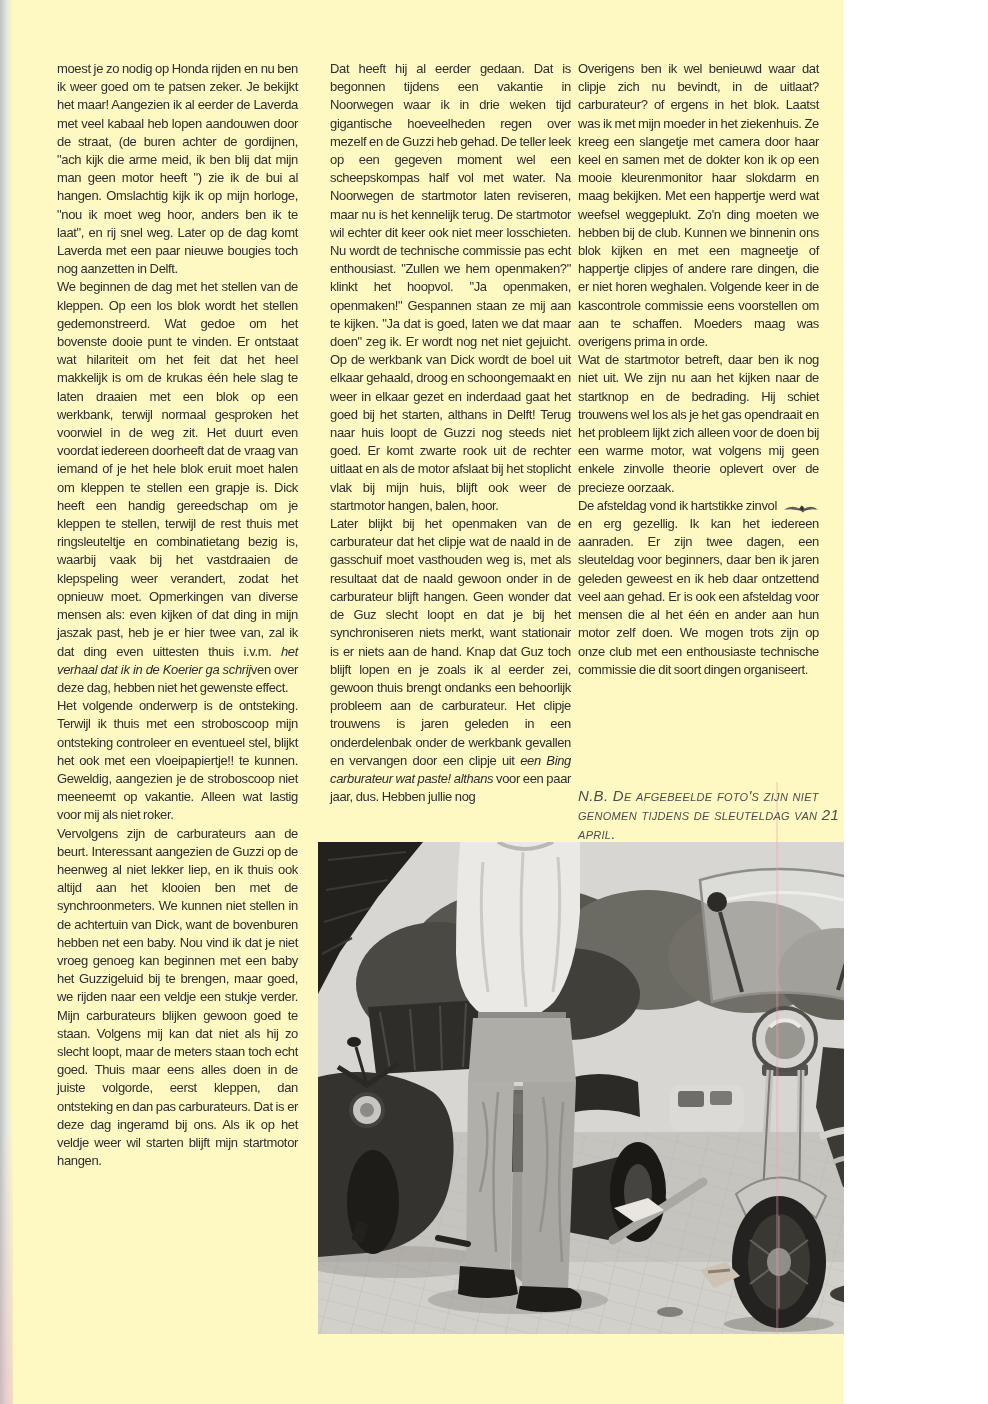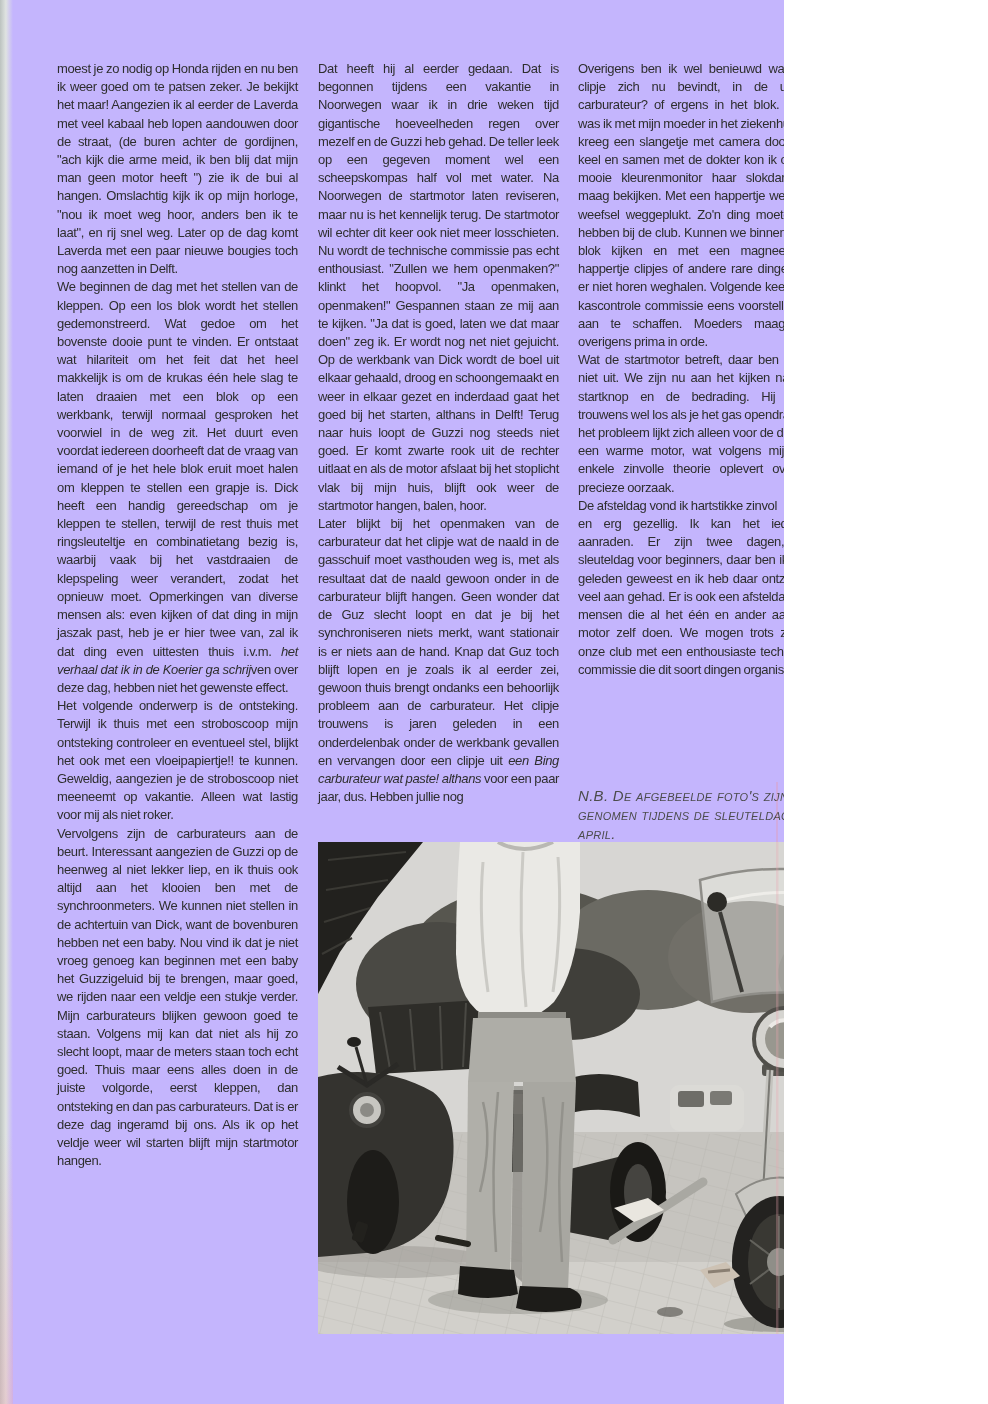--- a/index.html
+++ b/index.html
@@ -1,36 +1,36 @@
 <!DOCTYPE html>
 <html lang="nl"><head>
 <meta charset="utf-8">
 <style>
   html,body{margin:0;padding:0;background:#ffffff;}
   .page{
-    position:relative;width:784px;height:1404px;background:#c4b5fd;
+    position:relative;width:844px;height:1404px;background:#fef9c3;
     font-family:"Liberation Sans",sans-serif;color:#2e2e2e;overflow:hidden;
   }
   .edge-strip{
     position:absolute;left:0;top:0;width:13px;height:1404px;z-index:3;
     background:linear-gradient(90deg,#bcc3c0 0%,#dfe3e1 45%,rgba(255,255,255,0) 100%);
   }
   .edge-strip-pink{
     position:absolute;left:0;bottom:0;width:13px;height:320px;z-index:4;
     background:linear-gradient(0deg,rgba(236,170,180,.38),rgba(236,170,180,0) 85%);
   }
   .col{
     position:absolute;top:60px;width:241px;z-index:1;
     font-size:13px;line-height:18.2px;letter-spacing:-0.35px;word-spacing:-0.4px;
     text-align:justify;
   }
   .col p{margin:0;}
   .col em{font-style:italic;}
   #col1{left:57px;}
-  #col2{left:318px;}
+  #col2{left:330px;}
   #col3{left:578px;}
   .emblem{
     float:right;width:36px;height:12px;margin-top:5px;margin-left:6px;
   }
   .note{
     position:absolute;left:578px;top:786px;width:288px;z-index:1;
     font-style:italic;font-variant:small-caps;font-size:15px;line-height:19px;
     letter-spacing:0.3px;color:#4c4c4c;text-align:left;
   }
   .photo{

